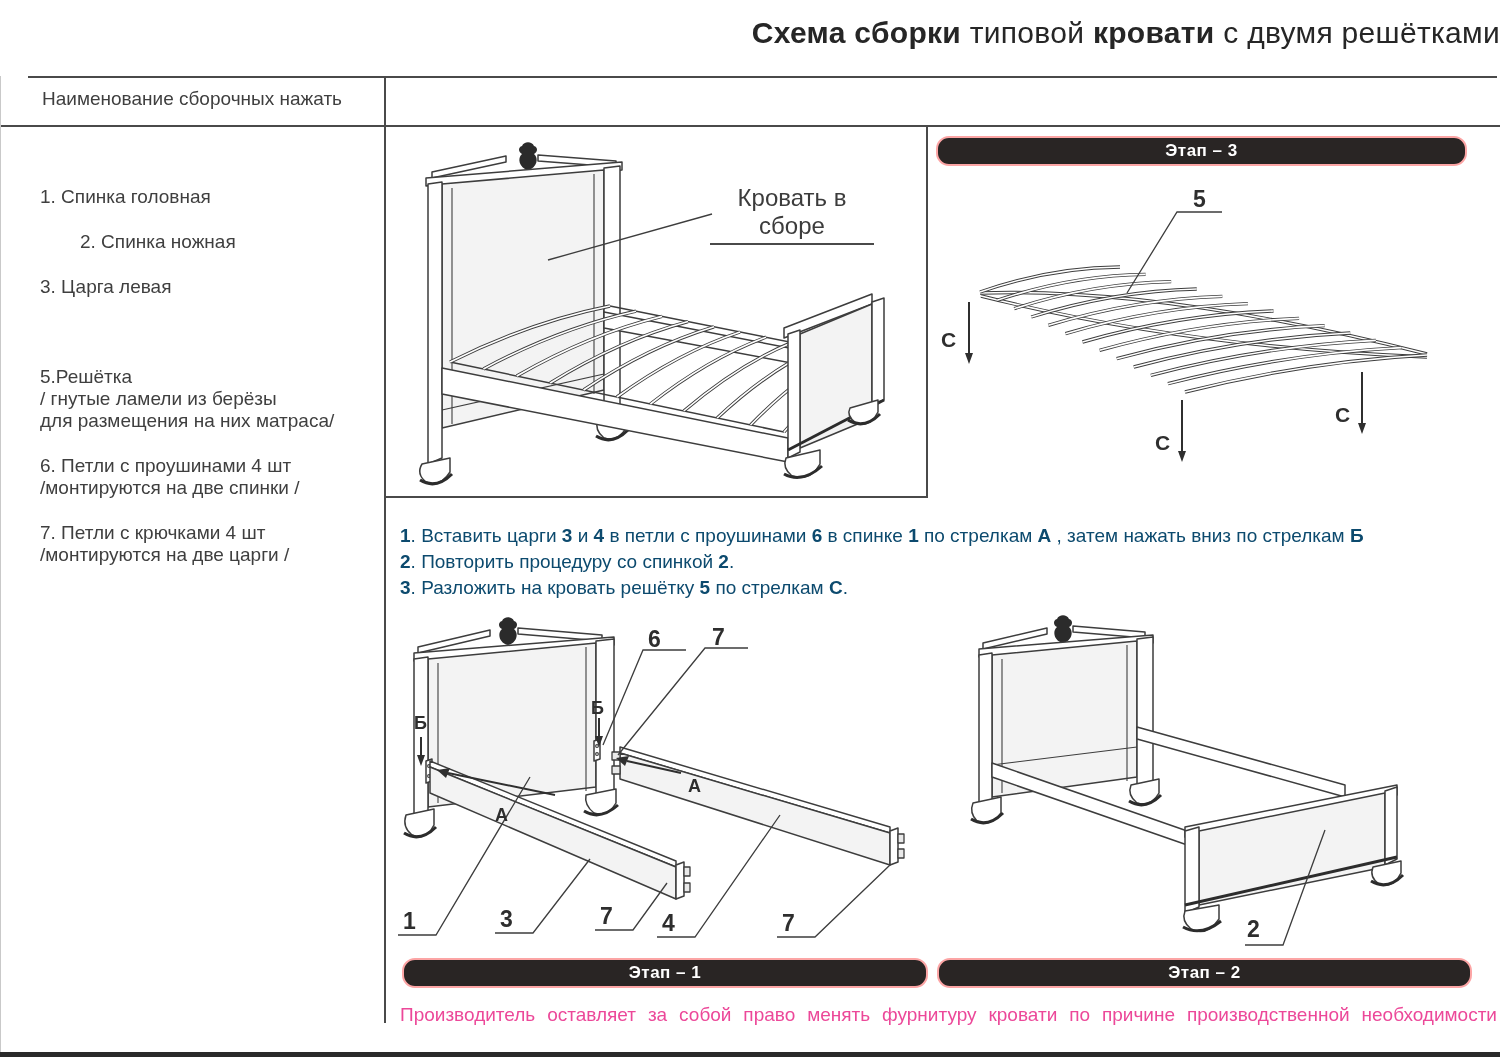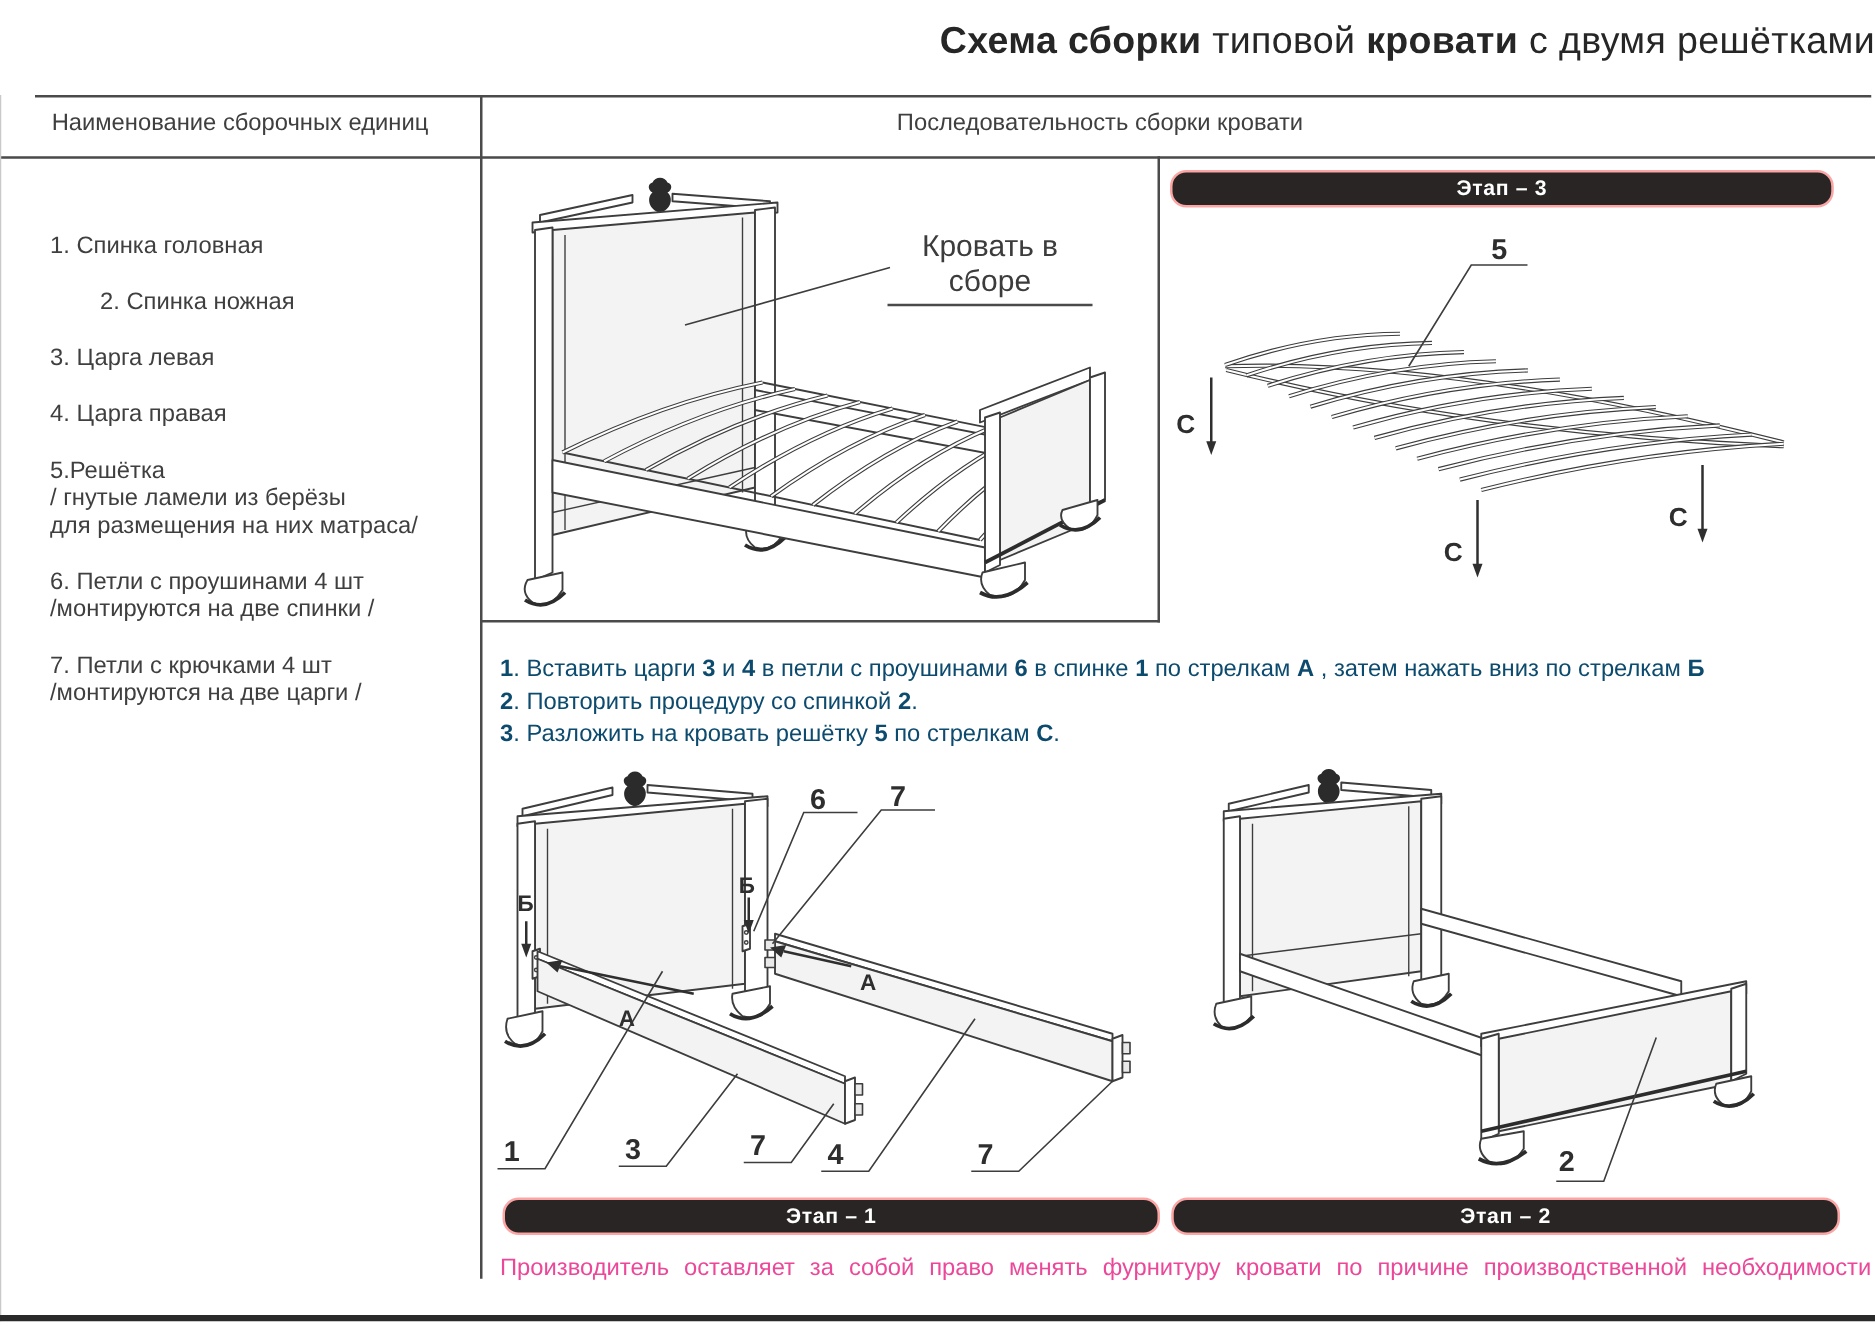--- a/index.html
+++ b/index.html
@@ -58,27 +58,25 @@
   <div class="title"><b>Схема сборки</b><span> типовой </span><b>кровати</b><span> с двумя решётками</span></div>
 
   <div class="rule" style="left:28px;top:76px;width:1469px;height:2px;"></div>
   <div class="rule" style="left:0;top:125px;width:1500px;height:2px;"></div>
   <div class="rule" style="left:384px;top:76px;width:2px;height:947px;"></div>
   <div class="rule" style="left:926px;top:125px;width:2px;height:373px;"></div>
   <div class="rule" style="left:384px;top:496px;width:544px;height:2px;"></div>
   <div class="rule" style="left:0;top:76px;width:1px;height:981px;background:#c9c9c9;"></div>
   <div class="rule-thick" style="left:0;top:1052px;width:1500px;height:5px;"></div>
 
-  <div class="thead" style="left:12px;width:360px;">Наименование  сборочных единиц</div>
-  <div class="thead" style="left:385px;width:990px;">Последовательность сборки кровати</div>
+  <div class="thead" style="left:12px;width:360px;">Наименование  сборочных нажать</div>
 
   <div class="part" style="top:186px;"><span>1.  Спинка головная</span></div>
   <div class="part" style="top:231px;margin-left:40px;"><span>2. Спинка ножная</span></div>
   <div class="part" style="top:276px;"><span>3. Царга левая</span></div>
-  <div class="part" style="top:321px;"><span>4. Царга правая</span></div>
   <div class="part" style="top:366px;">
     <div>5.Решётка</div>
     <div>/ гнутые ламели из берёзы</div>
     <div>для размещения на них матраса/</div>
   </div>
   <div class="part" style="top:455px;">
     <div>6. Петли с проушинами 4 шт</div>
     <div>/монтируются на две спинки /</div>
   </div>
   <div class="part" style="top:522px;">

